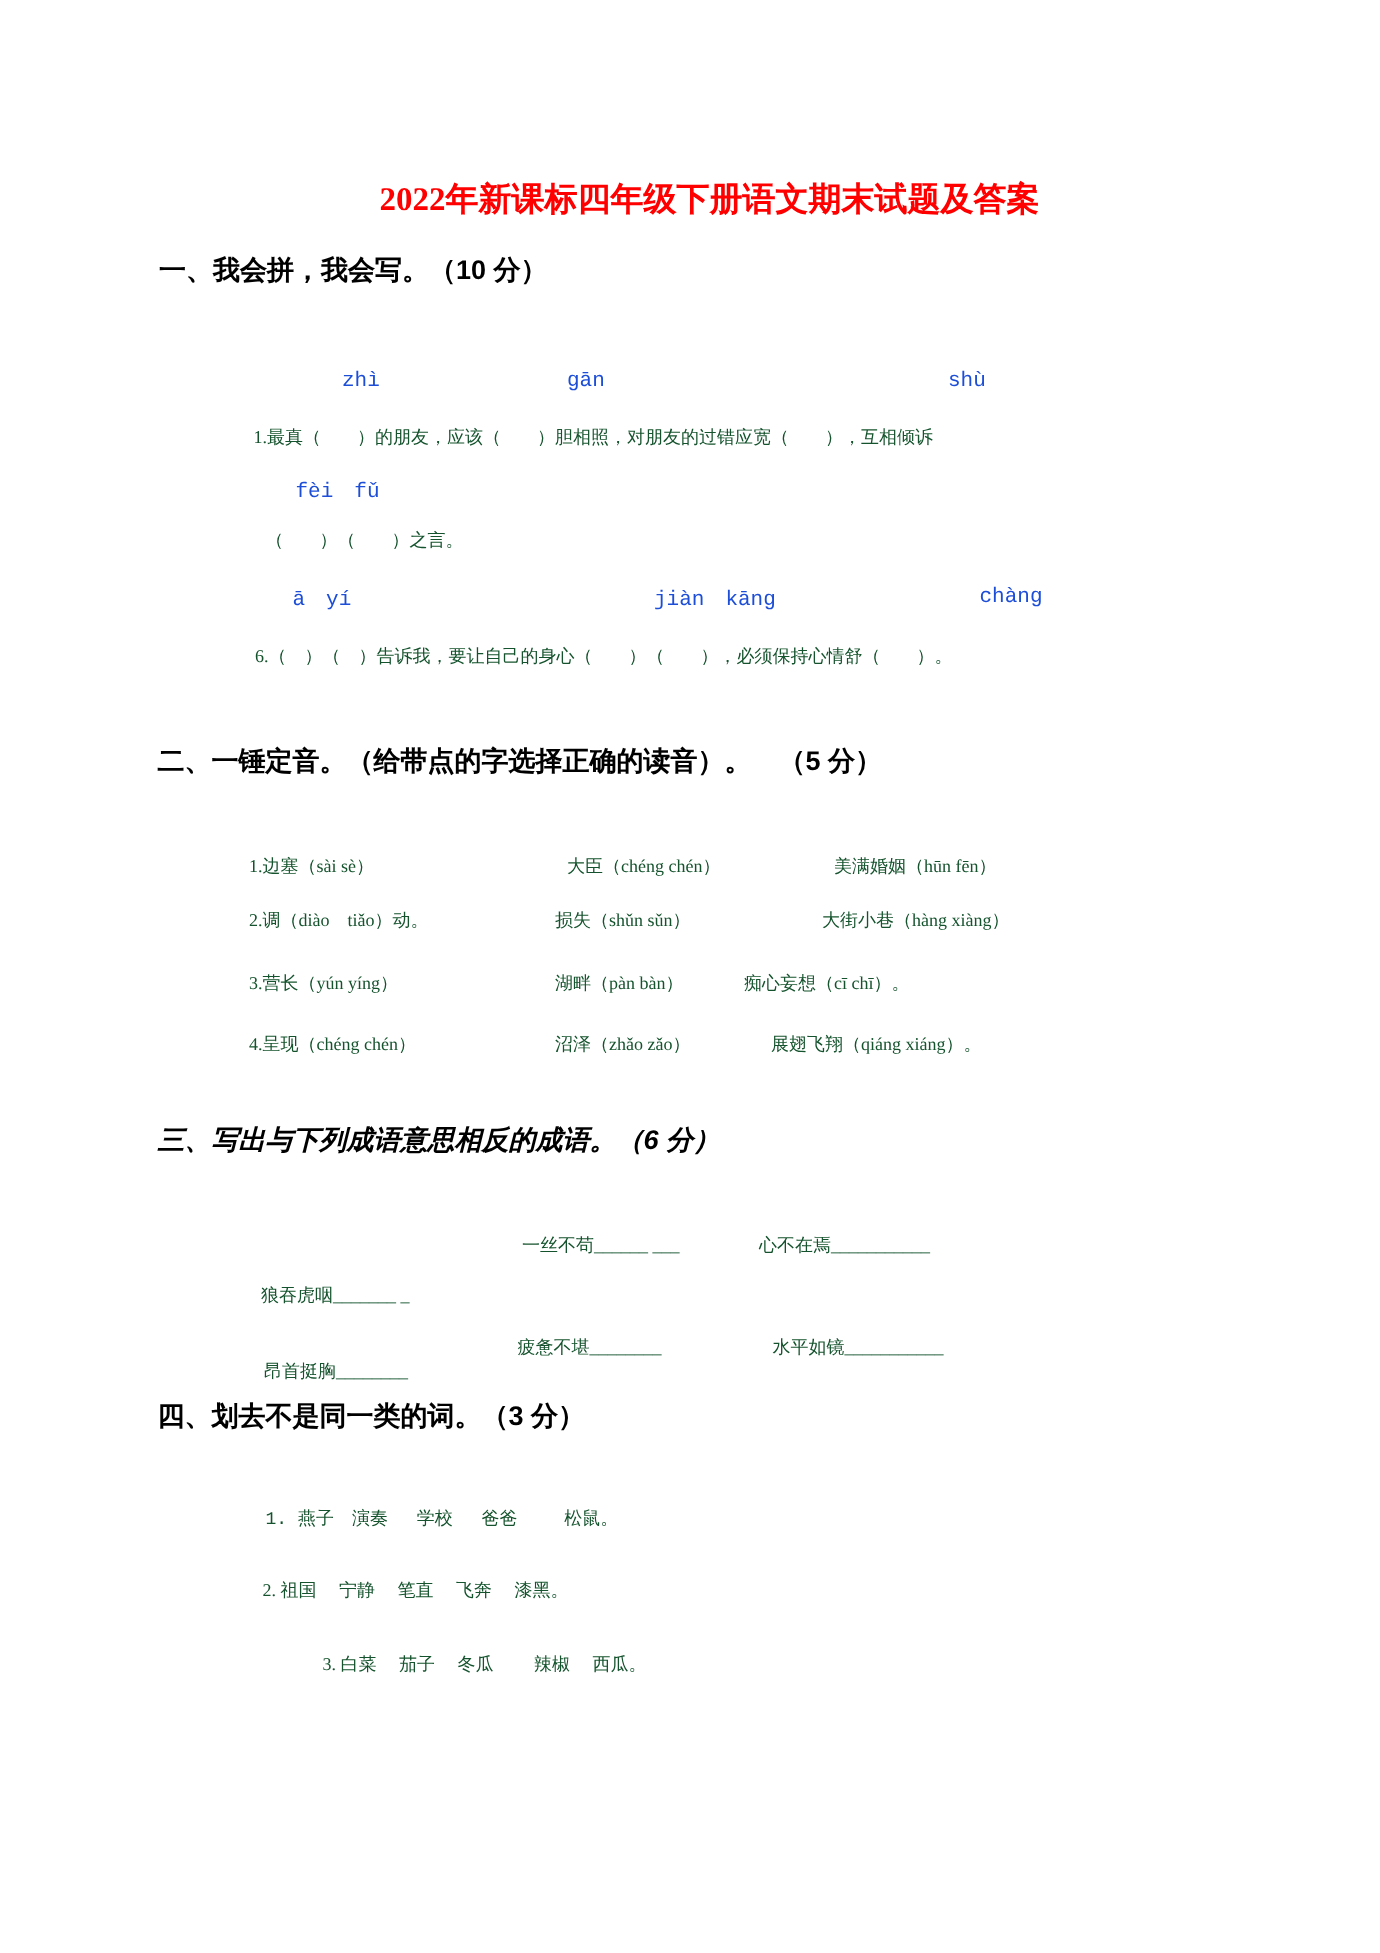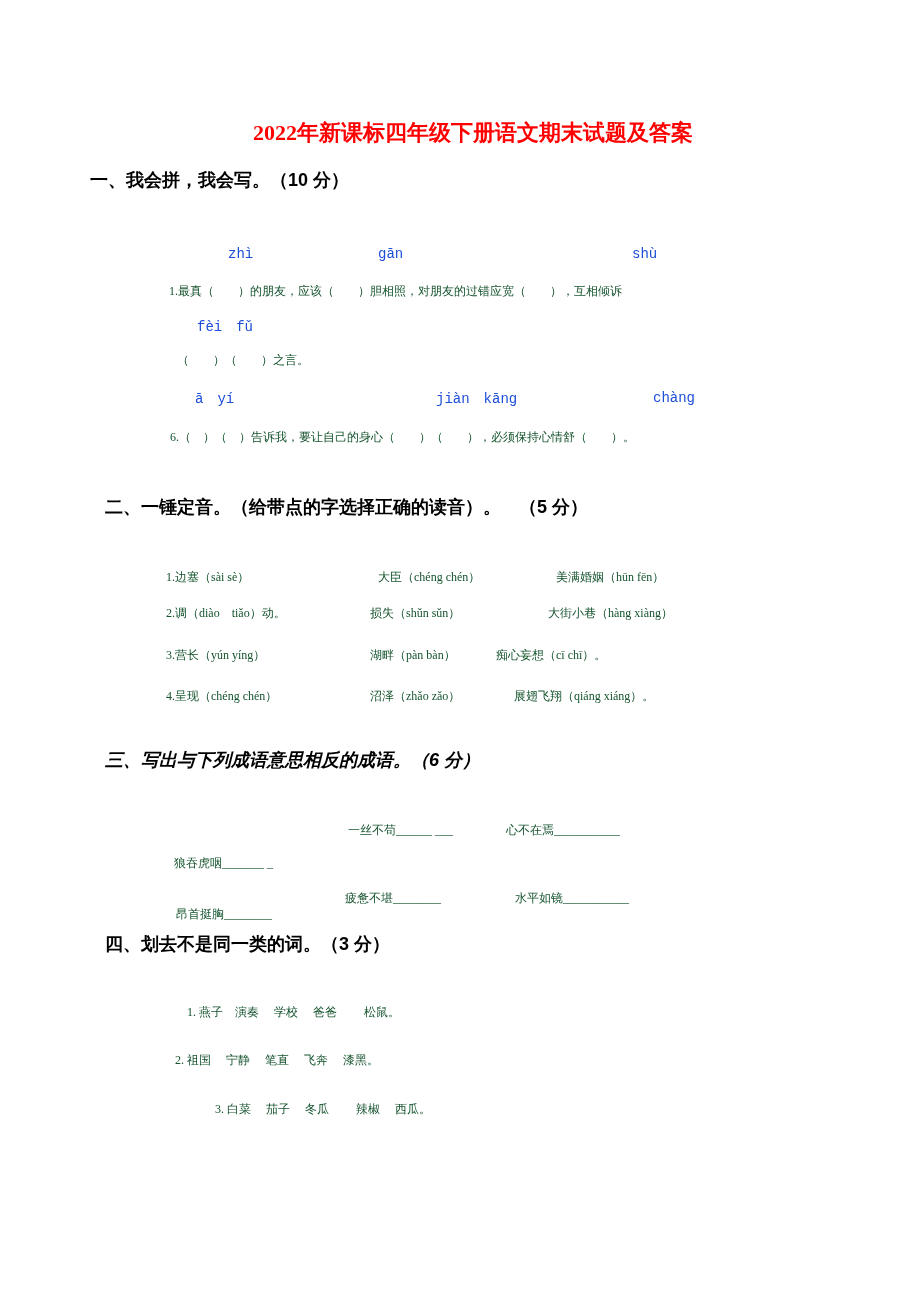--- a/index.html
+++ b/index.html
@@ -33,21 +33,21 @@
     font-family: "Liberation Mono", "DejaVu Sans Mono", monospace;
   }
 </style>
 </head>
 <body>
 
 <div class="page">
 
   <div class="abs title" style="left:13px; top:118px; width:920px;">2022年新课标四年级下册语文期末试题及答案</div>
 
-  <div class="abs h" style="left:90px; top:168px;text-align:right;">一、我会拼，我会写。（10 分）</div>
+  <div class="abs h" style="left:106px; top:168px;text-align:right;">一、我会拼，我会写。（10 分）</div>
 
   <div class="abs py" style="left:228px; top:246px;">zhì</div>
   <div class="abs py" style="left:378px; top:246px;">gān</div>
   <div class="abs py" style="left:632px; top:246px;">shù</div>
 
   <div class="abs t" style="left:169px; top:283px;">1.最真（　　）的朋友，应该（　　）胆相照，对朋友的过错应宽（　　），互相倾诉</div>
 
   <div class="abs py" style="left:197px; top:318px;">fèi　fǔ</div>
 
   <div class="abs t" style="left:177px; top:352px;">（　　）（　　）之言。</div>
@@ -81,17 +81,17 @@
   <div class="abs t" style="left:174px; top:855px;">狼吞虎咽_______ _</div>
   <div class="abs t" style="left:348px; top:822px;">一丝不苟______ ___</div>
   <div class="abs t" style="left:506px; top:822px;">心不在焉___________</div>
 
   <div class="abs t" style="left:176px; top:866px;margin-top:40px;">昂首挺胸________</div>
   <div class="abs t" style="left:345px; top:890px;">疲惫不堪________</div>
   <div class="abs t" style="left:515px; top:890px;">水平如镜___________</div>
 
   <div class="abs h" style="left:105px; top:932px;">四、划去不是同一类的词。（3 分）</div>
 
-  <div class="abs t" style="left:187px; top:1004px;">1. 燕子　演奏　 学校　 爸爸　　 松鼠。</div>
+  <div class="abs t" style="left:177px; top:1004px;font-family:Liberation Mono, monospace;">1. 燕子　演奏　 学校　 爸爸　　 松鼠。</div>
   <div class="abs t" style="left:175px; top:1052px;">2. 祖国　 宁静　 笔直　 飞奔　 漆黑。</div>
   <div class="abs t" style="left:175px; top:1101px;margin-left:40px;">3. 白菜　 茄子　 冬瓜　　 辣椒　 西瓜。</div>
 
 </div>
 
 </body></html>

